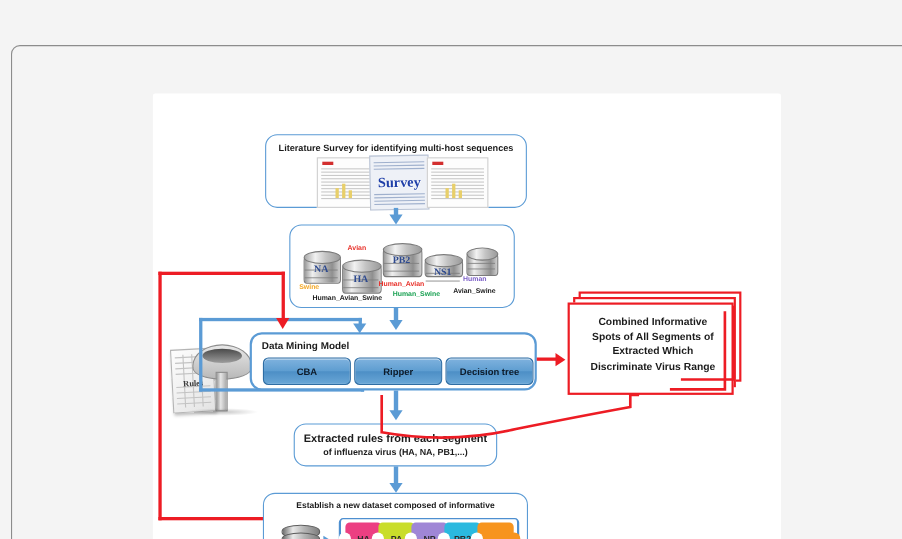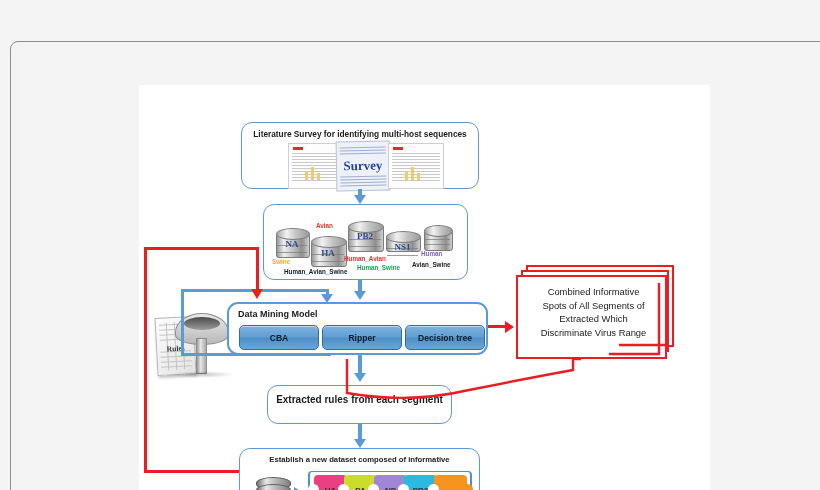--- a/index.html
+++ b/index.html
@@ -156,21 +156,21 @@
   
   .redstack{
     position:absolute;border:2.2px solid #ed1c24;background:#ffffff;
     box-sizing:border-box;
   }
   #red3{left:387px;top:180px;width:148px;height:82px;}
   #red2{left:382px;top:185px;width:148px;height:82px;}
   #red1{left:377px;top:190px;width:151px;height:84px;}
   #red-text{
     position:absolute;left:5px;top:8px;width:141px;text-align:center;
-    font-size:9.4px;font-weight:normal;color:#1b1b1b;line-height:13.5px;
+    font-size:9.4px;font-weight:bold;color:#1b1b1b;line-height:13.5px;
   }
   
   #rules-doc{
     position:absolute;left:17px;top:232px;width:37px;height:56px;
     background:linear-gradient(135deg,#fdfdfd,#e3e3e3);
     border:1px solid #b4b4b4;transform:rotate(-3deg);
     box-shadow:1px 2px 3px rgba(0,0,0,.25);
   }
   #rules-doc .rl{position:absolute;left:3px;right:3px;height:1px;background:#c3c3c3;}
   #rules-doc .rv{position:absolute;top:4px;bottom:4px;width:1px;background:#c3c3c3;}
@@ -374,20 +374,21 @@
 
     <div class="lnred" style="left:5px;top:162px;width:115px;height:3px;"></div>
     <div class="lnred" style="left:5px;top:162px;width:3px;height:226px;"></div>
     <div class="lnred" style="left:5px;top:385px;width:98px;height:3px;"></div>
 
     <div class="ln" style="left:219px;top:270px;width:4px;height:20px;"></div>
     <div class="arrow-down" style="left:215px;top:288px;"></div>
 
     <div class="bluebox" id="extract-box">
       <div class="boxcap" id="extract-cap">Extracted rules from each segment</div>
+      <div class="boxcap" style="top:20px;font-size:8.1px">of influenza virus (HA, NA, PB1,...)</div>
     </div>
 
     <div class="ln" style="left:219px;top:339px;width:4px;height:17px;"></div>
     <div class="arrow-down" style="left:215px;top:354px;"></div>
 
     <div class="bluebox" id="estab-box">
       <div class="boxcap" id="estab-cap">Establish a new dataset composed of informative</div>
 
       <div id="db-stack">
         <div class="dbl" style="top:0px"></div>

